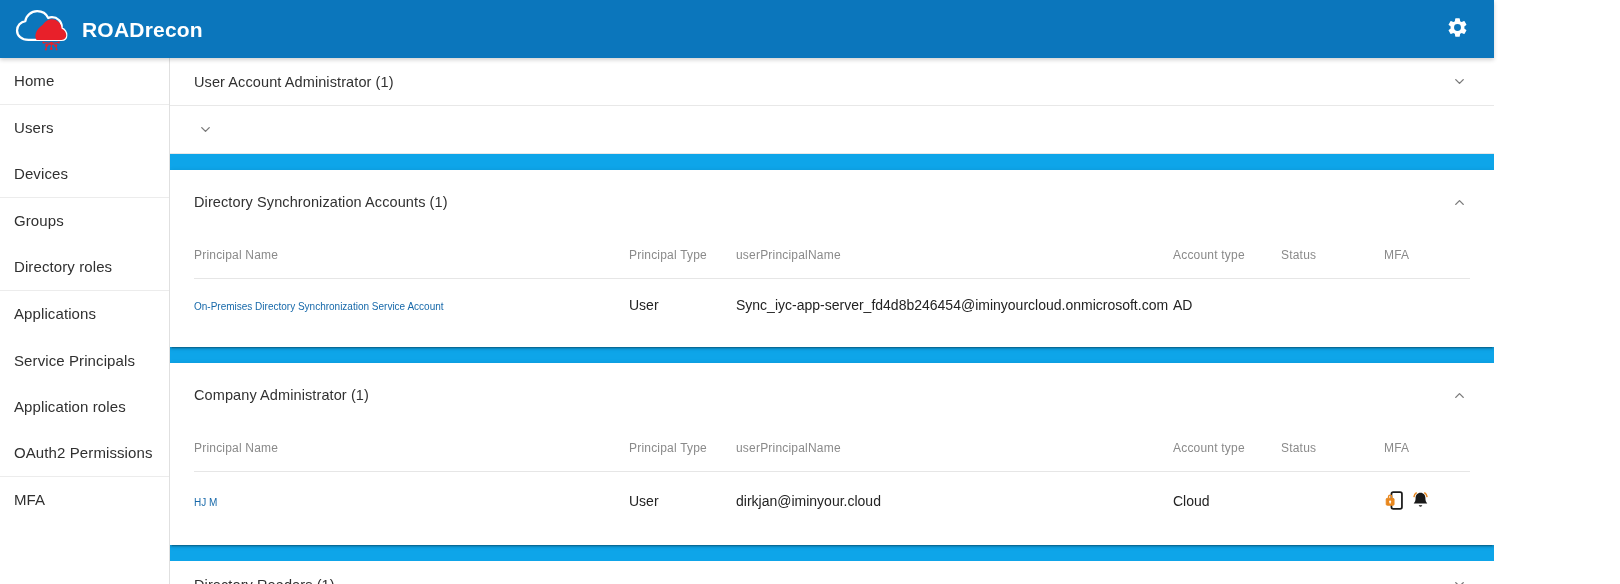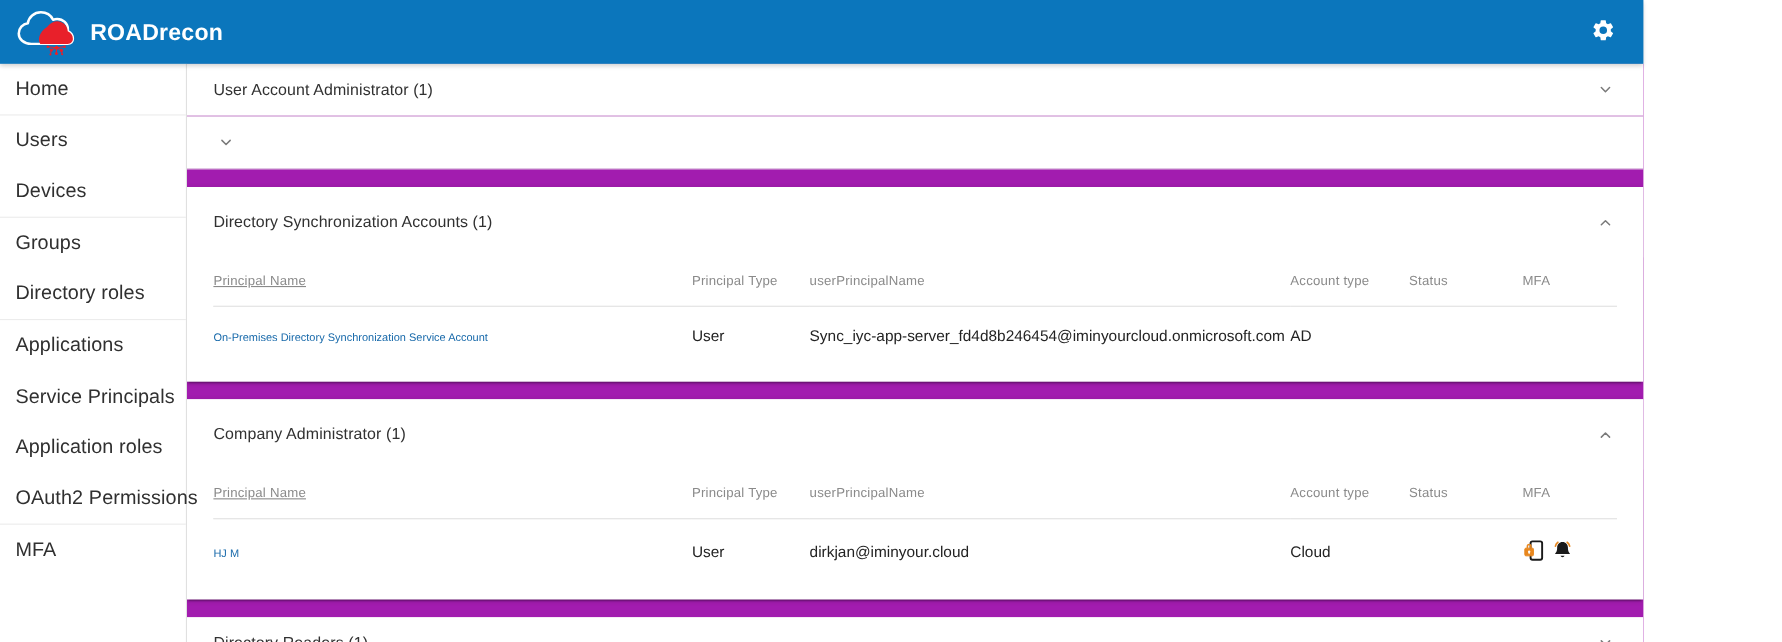--- a/index.html
+++ b/index.html
@@ -54,32 +54,32 @@
     border-right: 1px solid #e0e0e0;
     padding-top: 0px;
     position: relative;
     z-index: 10;
   }
   .nav-item {
     height: 46.5px;
     display: flex;
     align-items: center;
     padding: 0 14px;
-    font-size: 18px;
+    font-size: 15px;
     color: #303030;
     cursor: pointer;
     white-space: nowrap;
     letter-spacing: .1px;
   }
   .nav-item.divider { border-bottom: 1px solid #ececec; }
 
   
   .content {
     flex: 1 1 auto;
-    background: #a21caf;
+    background: #0ea5e9;
     overflow: hidden;
     padding-top: 0px;
     position: relative;
   }
 
   .accordion { display: block; }
 
   .panel {
     background: #fff;
     display: block;
@@ -135,21 +135,21 @@
     color: #232323;
     padding: 18px 0 18px 0;
     border-bottom: 1px solid #eeeeee;
     vertical-align: middle;
     overflow: hidden;
     text-overflow: ellipsis;
     white-space: nowrap;
   }
   table.grid tr:last-child td { border-bottom: none; }
 
-  .col-name   { width: 435px; text-decoration: underline; }
+  .col-name   { width: 435px; }
   .col-type   { width: 107px; }
   .col-upn    { width: 437px; }
   .col-acct   { width: 108px; }
   .col-status { width: 103px; }
   .col-mfa    { width: auto; }
 
   .link {
     color: #1769aa;
     text-decoration: none;
     cursor: pointer;

